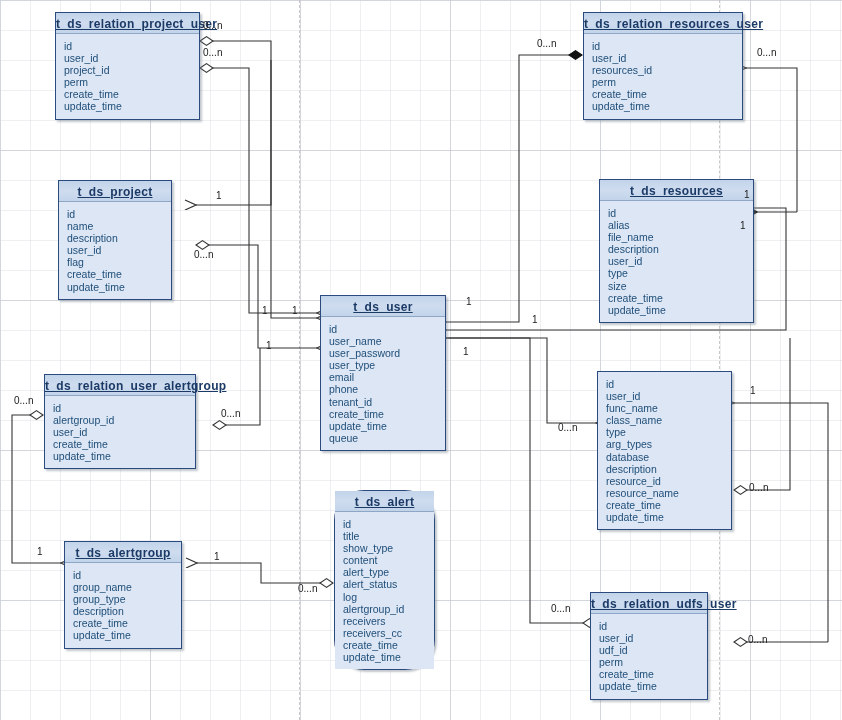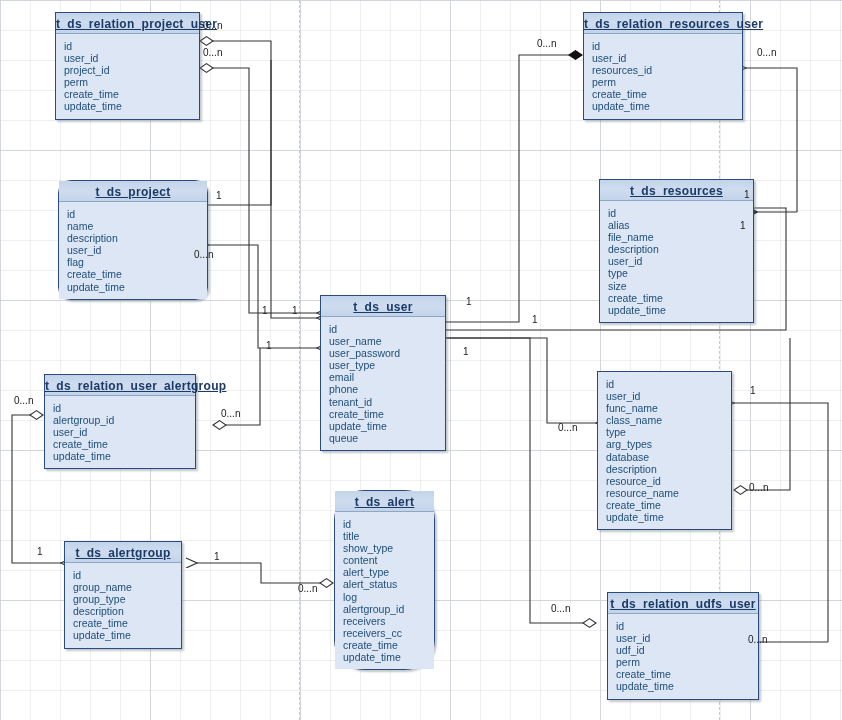--- a/index.html
+++ b/index.html
@@ -161,21 +161,21 @@
         <div class="entity-header"><span class="entity-title">t_ds_relation_resources_user</span></div>
         <div class="entity-body">
           <div class="field">id</div>
           <div class="field">user_id</div>
           <div class="field">resources_id</div>
           <div class="field">perm</div>
           <div class="field">create_time</div>
           <div class="field">update_time</div>
         </div>
       </div>
-      <div class="entity" style="left: 58px; top: 180px; width: 150px; border-radius: 13px;">
+      <div class="entity" style="left: 58px; top: 180px; width: 114px;">
         <div class="entity-header"><span class="entity-title">t_ds_project</span></div>
         <div class="entity-body">
           <div class="field">id</div>
           <div class="field">name</div>
           <div class="field">description</div>
           <div class="field">user_id</div>
           <div class="field">flag</div>
           <div class="field">create_time</div>
           <div class="field">update_time</div>
         </div>
@@ -256,21 +256,21 @@
         <div class="entity-header"><span class="entity-title">t_ds_alertgroup</span></div>
         <div class="entity-body">
           <div class="field">id</div>
           <div class="field">group_name</div>
           <div class="field">group_type</div>
           <div class="field">description</div>
           <div class="field">create_time</div>
           <div class="field">update_time</div>
         </div>
       </div>
-      <div class="entity" style="left: 607px; top: 592px; width: 152px;">
+      <div class="entity" style="left: 590px; top: 592px; width: 118px;">
         <div class="entity-header"><span class="entity-title">t_ds_relation_udfs_user</span></div>
         <div class="entity-body">
           <div class="field">id</div>
           <div class="field">user_id</div>
           <div class="field">udf_id</div>
           <div class="field">perm</div>
           <div class="field">create_time</div>
           <div class="field">update_time</div>
         </div>
       </div>

